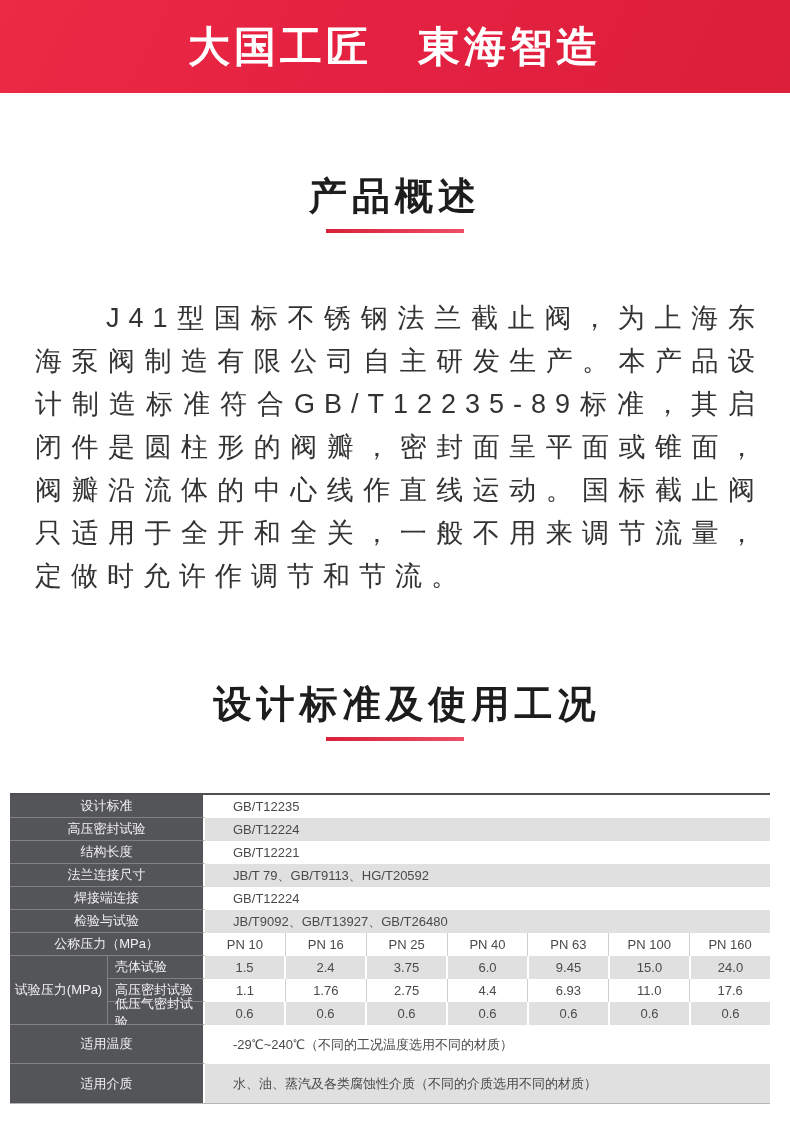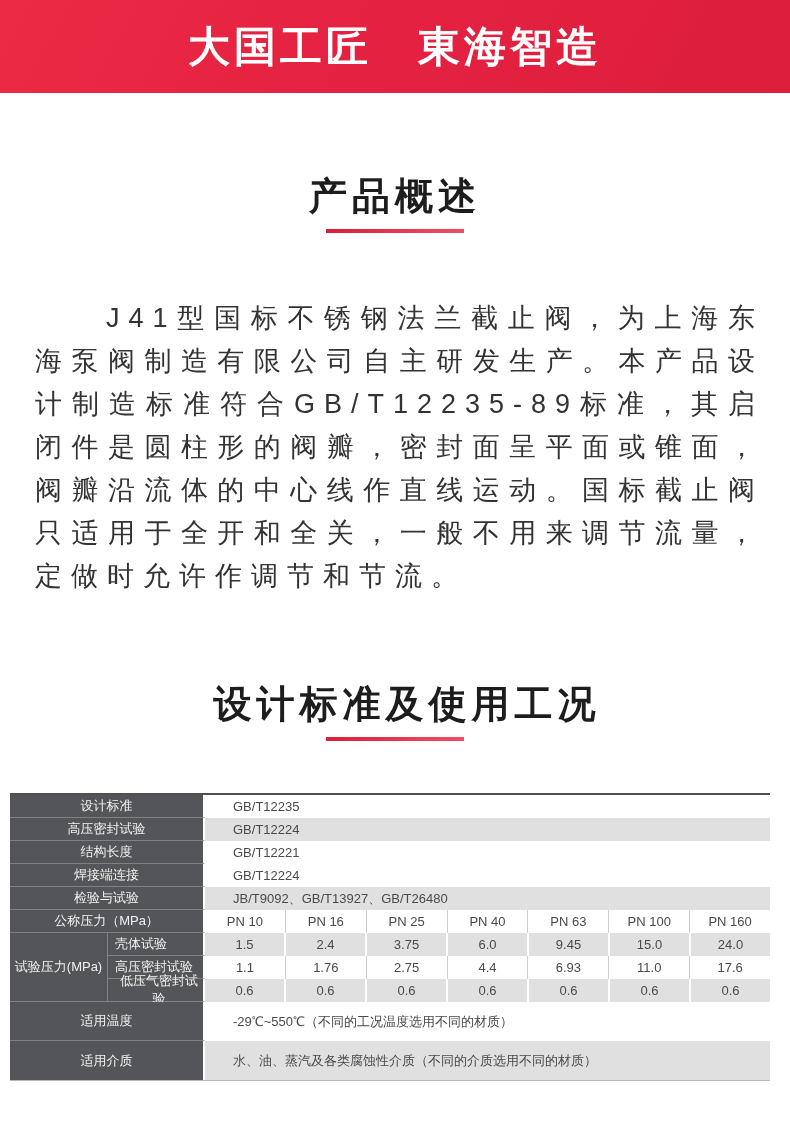--- a/index.html
+++ b/index.html
@@ -38,21 +38,20 @@
     margin: 64px 26px 0 35px;
     font-size: 27px; line-height: 43px; letter-spacing: 9px;
     color: #333333; text-align: justify; text-indent: 71px;
   }
 
   
   .spec-table {
     margin: 52px 20px 0 10px; width: 760px;
     border-top: 2px solid #4f4f51; border-bottom: 1px solid #b5b5b5;
     font-size: 13px;
-    text-align: center;
   }
   .trow { display: flex; height: 23px; }
   .trow.tall { height: 39px; }
   .lcell {
     width: 195px; background: #545558; color: #f1f1f1;
     display: flex; align-items: center; justify-content: center;
     border-bottom: 1px solid #818184; border-right: 2px solid #ffffff;
   }
   .trow.last .lcell { border-bottom: none; }
   .vcell {
@@ -110,20 +109,24 @@
         </div>
         <div class="trow">
           <div class="lcell">高压密封试验</div>
           <div class="vcell gray">GB/T12224</div>
         </div>
         <div class="trow">
           <div class="lcell">结构长度</div>
           <div class="vcell white">GB/T12221</div>
         </div>
         <div class="trow">
+          <div class="lcell">法兰连接尺寸</div>
+          <div class="vcell gray">JB/T 79、GB/T9113、HG/T20592</div>
+        </div>
+        <div class="trow">
           <div class="lcell">焊接端连接</div>
           <div class="vcell white">GB/T12224</div>
         </div>
         <div class="trow">
           <div class="lcell">检验与试验</div>
           <div class="vcell gray">JB/T9092、GB/T13927、GB/T26480</div>
         </div>
         <div class="trow nrow white">
           <div class="lcell">公称压力（MPa）</div>
           <div class="ncell">PN 10</div>
@@ -164,21 +167,21 @@
               <div class="ncell">0.6</div>
               <div class="ncell">0.6</div>
               <div class="ncell">0.6</div>
               <div class="ncell">0.6</div>
               <div class="ncell">0.6</div>
             </div>
           </div>
         </div>
         <div class="trow tall">
           <div class="lcell">适用温度</div>
-          <div class="vcell white">-29℃~550℃（不同的工况温度选用不同的材质）</div>
+          <div class="vcell white">-29℃~240℃（不同的工况温度选用不同的材质）</div>
         </div>
         <div class="trow tall last">
           <div class="lcell">适用介质</div>
           <div class="vcell gray">水、油、蒸汽及各类腐蚀性介质（不同的介质选用不同的材质）</div>
         </div>
       </div>
   </section>
 
 </div>
 

